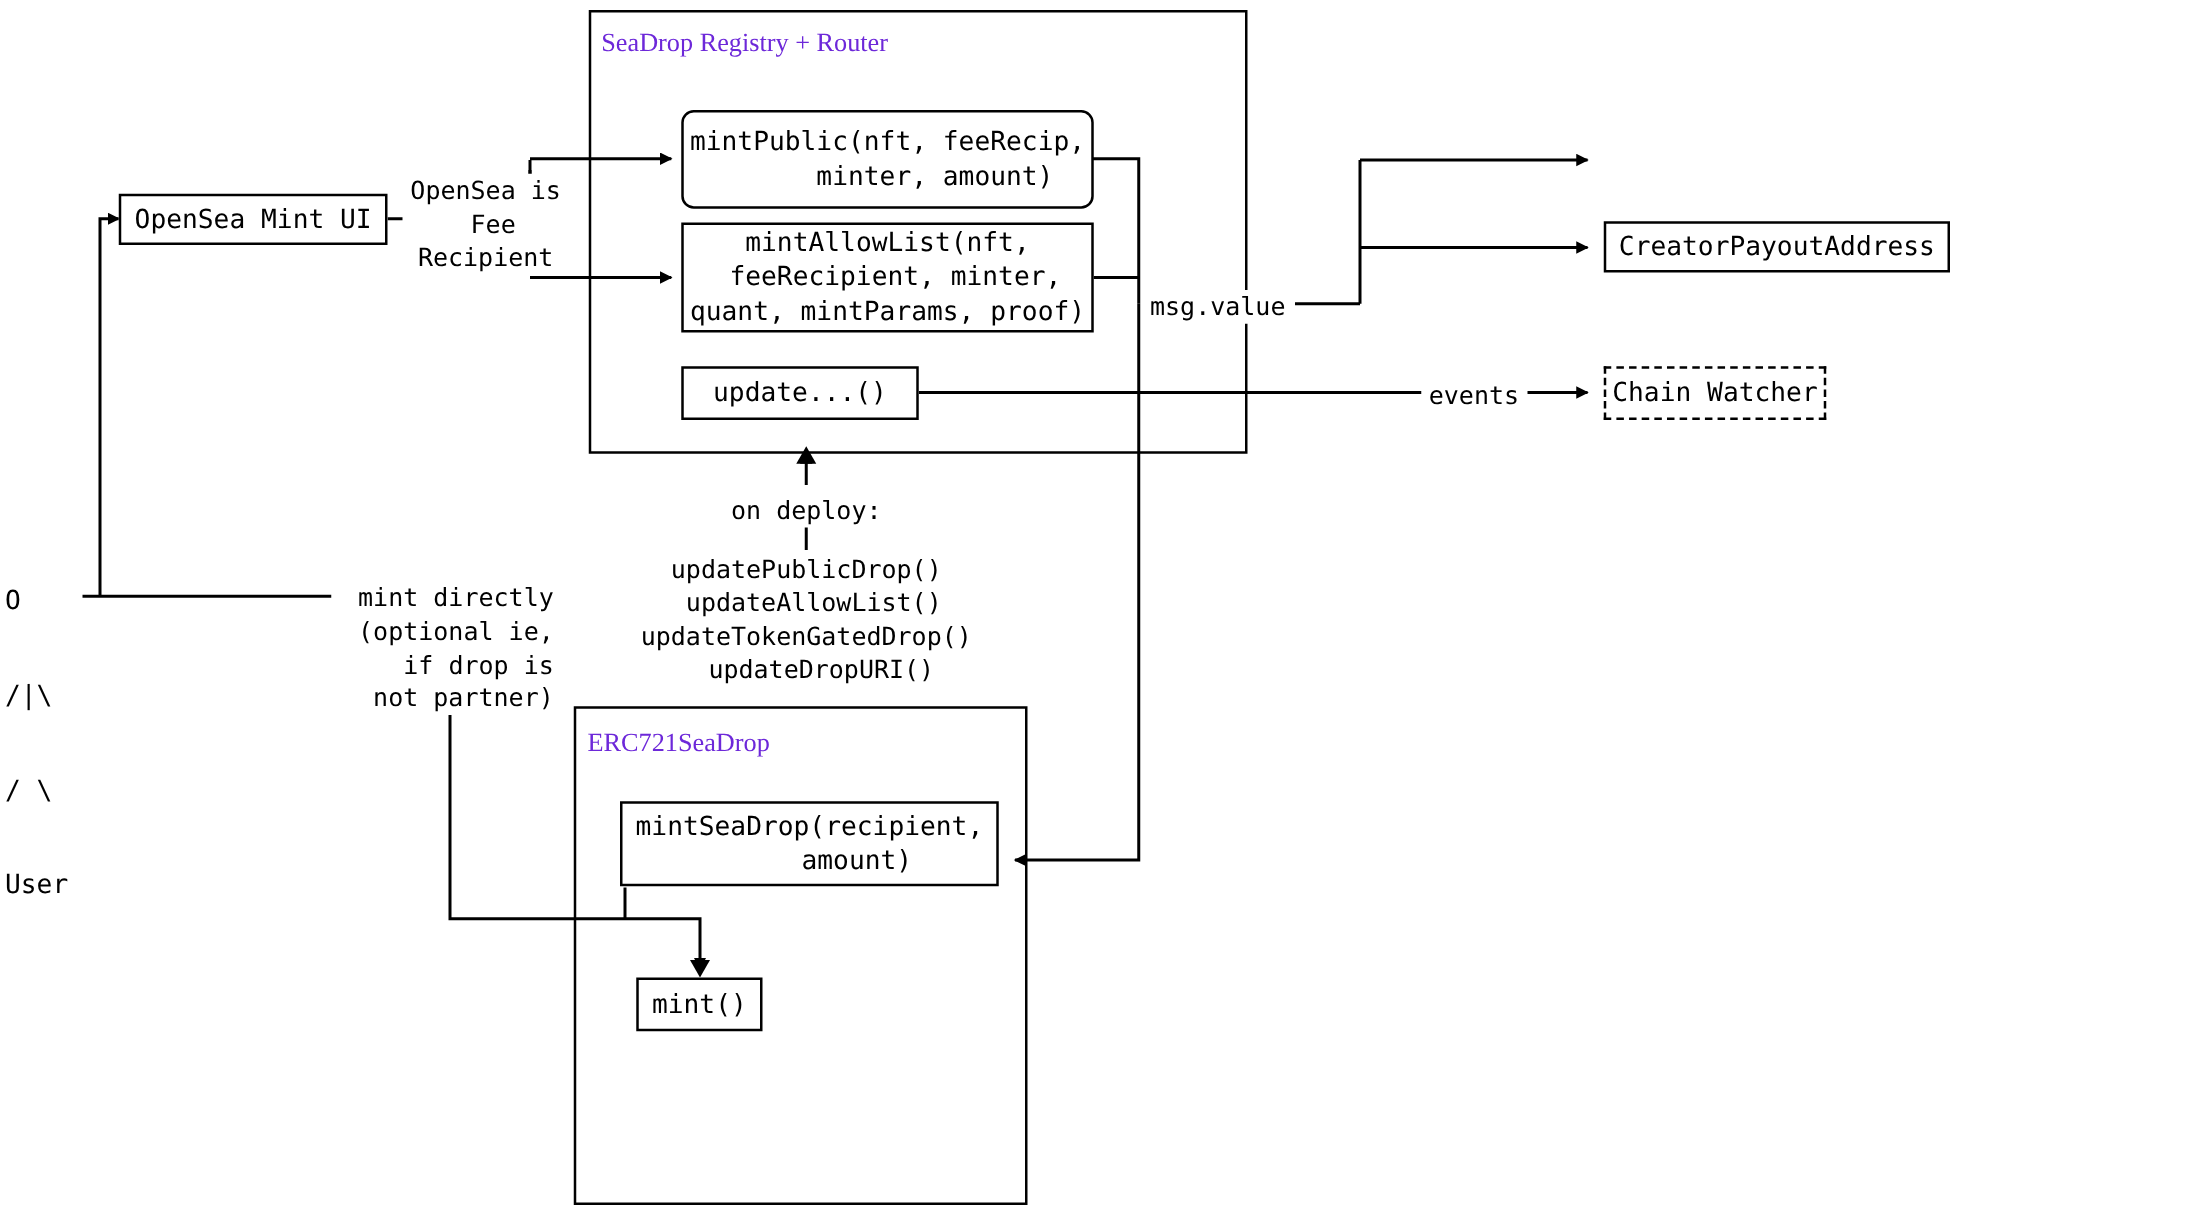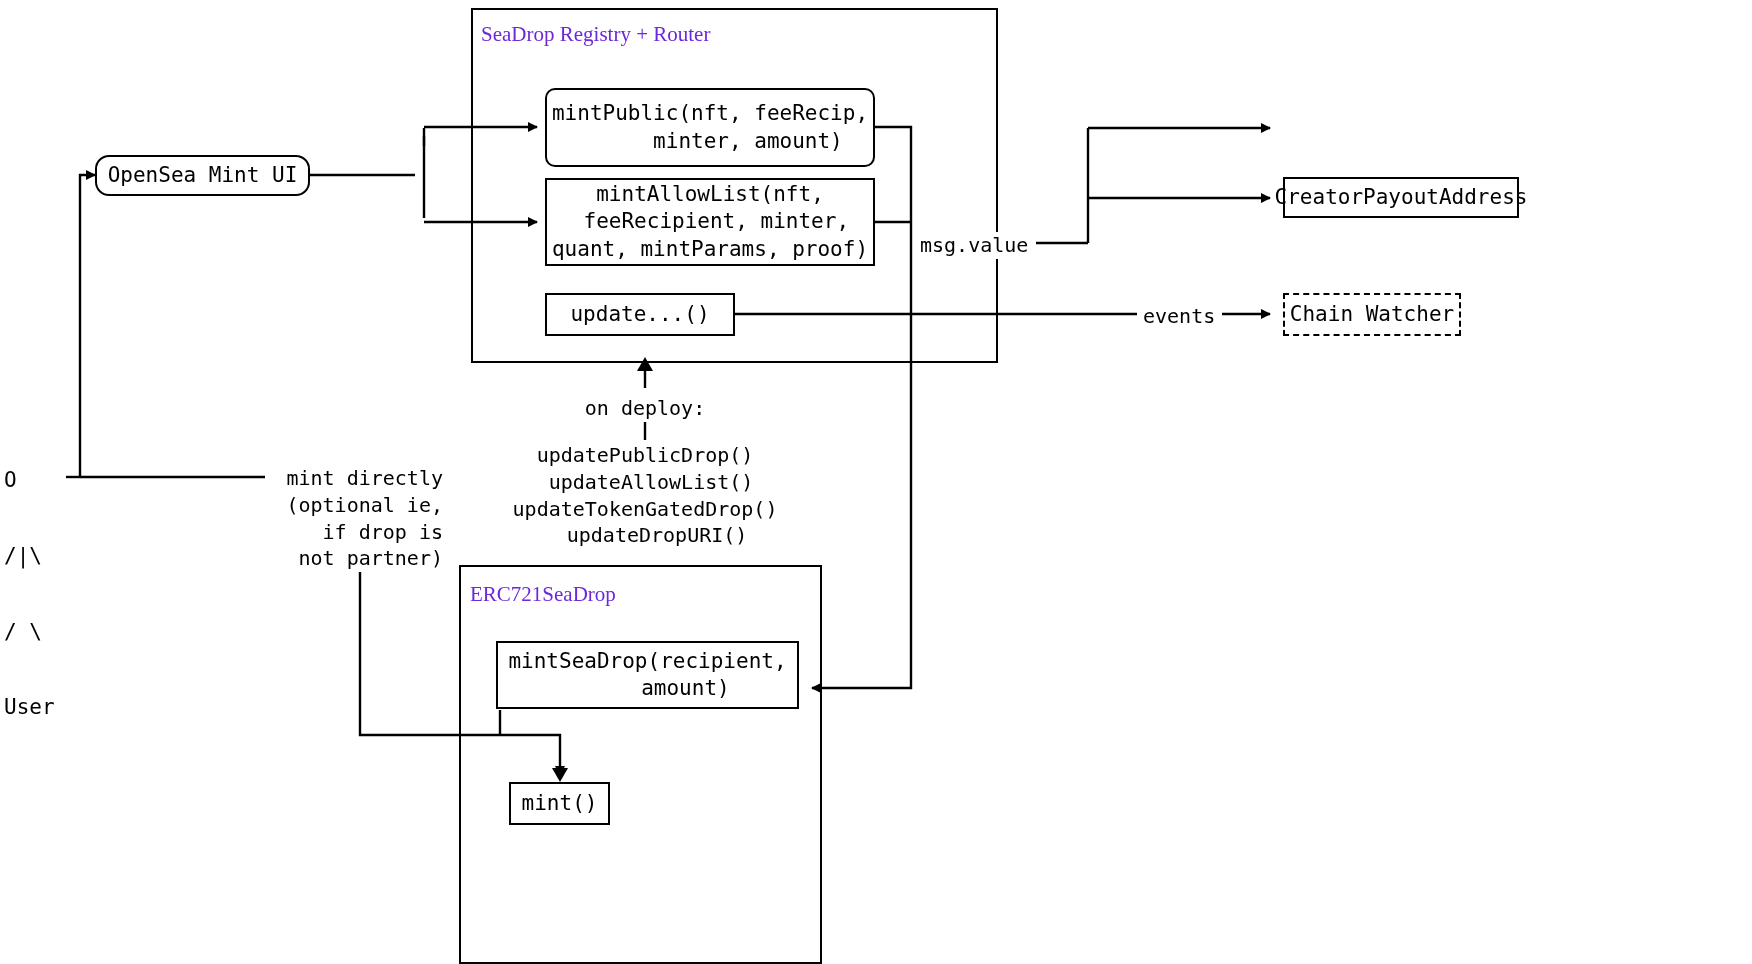--- a/index.html
+++ b/index.html
@@ -139,41 +139,44 @@
     <div>/ \</div>
     <div>User</div>
   </div>
 
   <div class="container" style="left:471px; top:8px; width:527px; height:355px;"></div>
   <div class="container-title" style="left:481px; top:22px; font-size:21px;">SeaDrop Registry + Router</div>
 
   <div class="container" style="left:459px; top:565px; width:363px; height:399px;"></div>
   <div class="container-title" style="left:470px; top:582px; font-size:21px;">ERC721SeaDrop</div>
 
-  <div class="node" style="left:95px; top:155px; width:215px; height:41px; font-size:21px;border-radius:14px;">OpenSea Mint UI</div>
+  <div class="node" style="left:95px; top:155px; width:215px; height:41px; font-size:21px;">OpenSea Mint UI</div>
 
   <div class="node" style="left:545px; top:88px; width:330px; height:79px; font-size:21px;border-radius:10px;">mintPublic(nft, feeRecip,
       minter, amount)</div>
 
   <div class="node" style="left:545px; top:178px; width:330px; height:88px; font-size:21px;">mintAllowList(nft,
  feeRecipient, minter,
 quant, mintParams, proof)</div>
 
   <div class="node" style="left:545px; top:293px; width:190px; height:43px; font-size:21px;">update...()</div>
 
 
-  <div class="node" style="left:1283px; top:177px; width:236px; height:41px; font-size:21px;">CreatorPayoutAddress</div>
+  <div class="node" style="left:1283px; top:177px; width:277px; height:41px; font-size:21px;">CreatorPayoutAddress</div>
 
   <div class="node dashed" style="left:1283px; top:293px; width:178px; height:43px; font-size:21px;">Chain Watcher</div>
 
   <div class="node" style="left:496px; top:641px; width:303px; height:68px; font-size:21px;">mintSeaDrop(recipient,
       amount)</div>
 
   <div class="node" style="left:509px; top:782px; width:101px; height:43px; font-size:21px;">mint()</div>
 
+  <div class="label center" style="left:322px; top:139px; width:133px; font-size:20px;">OpenSea is
+ Fee
+Recipient</div>
 
   <div class="label" style="left:920px; top:232px; font-size:20px;">msg.value</div>
 
   <div class="label" style="left:1143px; top:303px; font-size:20px;">events</div>
 
   <div class="label right" style="left:265px; top:465px; width:178px; font-size:20px;">mint directly
 (optional ie,
   if drop is
  not partner)</div>
 

